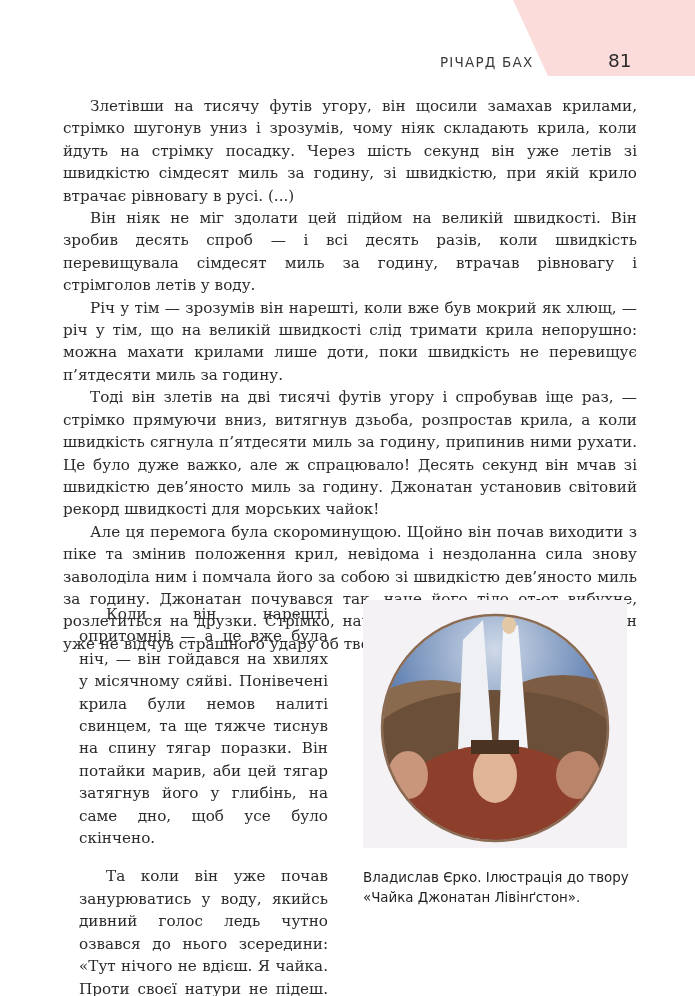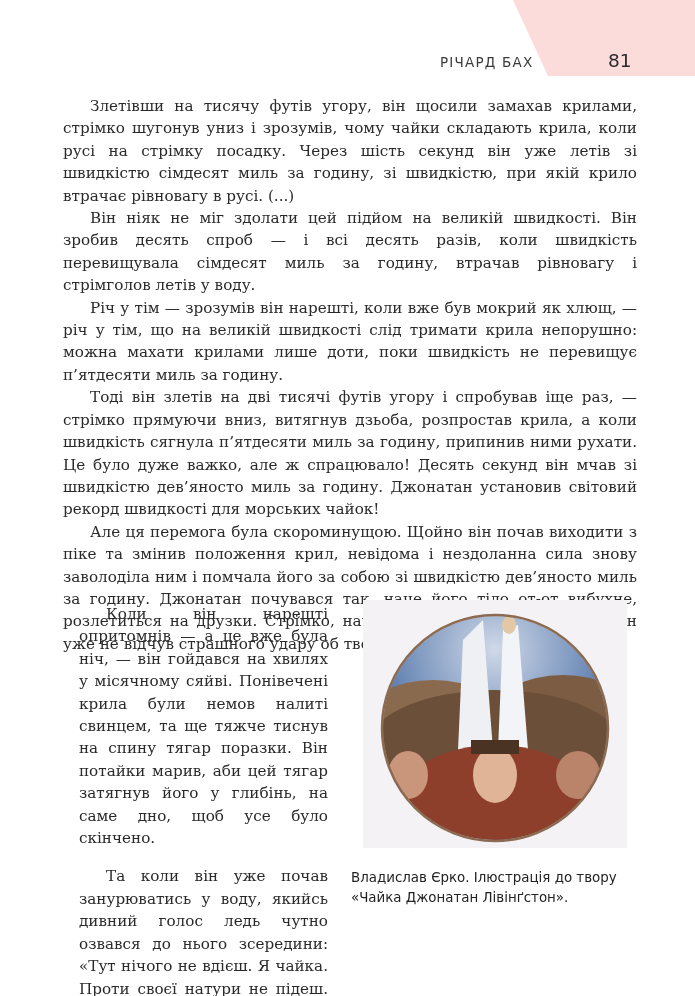--- a/index.html
+++ b/index.html
@@ -31,39 +31,39 @@
       font-family: "DejaVu Serif", serif; font-size: 15.2px; line-height: 22.4px;
       text-align: justify; color: #2a2a2a;
     }
     .col-text p { margin: 16px; text-indent: 27px; }
     .figure {
       position: absolute; left: 363px; top: 600px; width: 264px; height: 248px;
       background: #f4f2f5;
     }
     .figure svg { position: absolute; left: 0; top: 0; }
     .caption {
-      position: absolute; left: 351px; top: 868px; width: 300px;
+      position: absolute; left: 363px; top: 868px; width: 300px;
       font-family: "DejaVu Sans", sans-serif; font-size: 13.4px; line-height: 20px;
       color: #222;
     }
     .caption div { white-space: nowrap; }
   </style>
 </head>
 <body>
 
 <div class="header-band">
   <svg width="695" height="76">
     <polygon id="accent-poly" points="513,0 695,0 695,76 548,76" fill="#fbdcdb"></polygon>
   </svg>
   <div class="running-head">РІЧАРД БАХ</div>
   <div class="page-number">81</div>
 </div>
 
 <div class="body-text">
-  <p>Злетівши на тисячу футів угору, він щосили замахав крилами, стрімко шугонув униз і зрозумів, чому чайки складають крила, коли русі на стрімку посадку. Через шість секунд він уже летів зі швидкістю сімдесят миль за годину, зі швидкістю, при якій крило втрачає рівновагу в русі. (...)</p>
+  <p>Злетівши на тисячу футів угору, він щосили замахав крилами, стрімко шугонув униз і зрозумів, чому ніяк складають крила, коли йдуть на стрімку посадку. Через шість секунд він уже летів зі швидкістю сімдесят миль за годину, зі швидкістю, при якій крило втрачає рівновагу в русі. (...)</p>
   <p>Він ніяк не міг здолати цей підйом на великій швидкості. Він зробив десять спроб — і всі десять разів, коли швидкість перевищувала сімдесят миль за годину, втрачав рівновагу і стрімголов летів у воду.</p>
   <p>Річ у тім — зрозумів він нарешті, коли вже був мокрий як хлющ, — річ у тім, що на великій швидкості слід тримати крила непорушно: можна махати крилами лише доти, поки швидкість не перевищує п’ятдесяти миль за годину.</p>
   <p>Тоді він злетів на дві тисячі футів угору і спробував іще раз, — стрімко прямуючи вниз, витягнув дзьоба, розпростав крила, а коли швидкість сягнула п’ятдесяти миль за годину, припинив ними рухати. Це було дуже важко, але ж спрацювало! Десять секунд він мчав зі швидкістю дев’яносто миль за годину. Джонатан установив світовий рекорд швидкості для морських чайок!</p>
   <p>Але ця перемога була скороминущою. Щойно він почав виходити з піке та змінив положення крил, невідома і нездоланна сила знову заволоділа ним і помчала його за собою зі швидкістю дев’яносто миль за годину. Джонатан почувався так, наче його тіло от-от вибухне, розлетиться на друзки. Стрімко, наче від вибуху, падаючи вниз, він уже не відчув страшного удару об тверду, мов камінь, воду.</p>
 </div>
 
 <div class="col-text">
   <p>Коли він нарешті опритомнів — а це вже була ніч, — він гойдався на хвилях у місячному сяйві. Понівечені крила були немов налиті свинцем, та ще тяжче тиснув на спину тягар поразки. Він потайки марив, аби цей тягар затягнув його у глибінь, на саме дно, щоб усе було скінчено.</p>
   <p>Та коли він уже почав занурюватись у воду, якийсь дивний голос ледь чутно озвався до нього зсередини: «Тут нічого не вдієш. Я чайка. Проти своєї натури не підеш. Якби я справді мусив щось дізнатися про польоти, то мав би більше мозку в голові! Якби я справді міг</p>
 </div>

